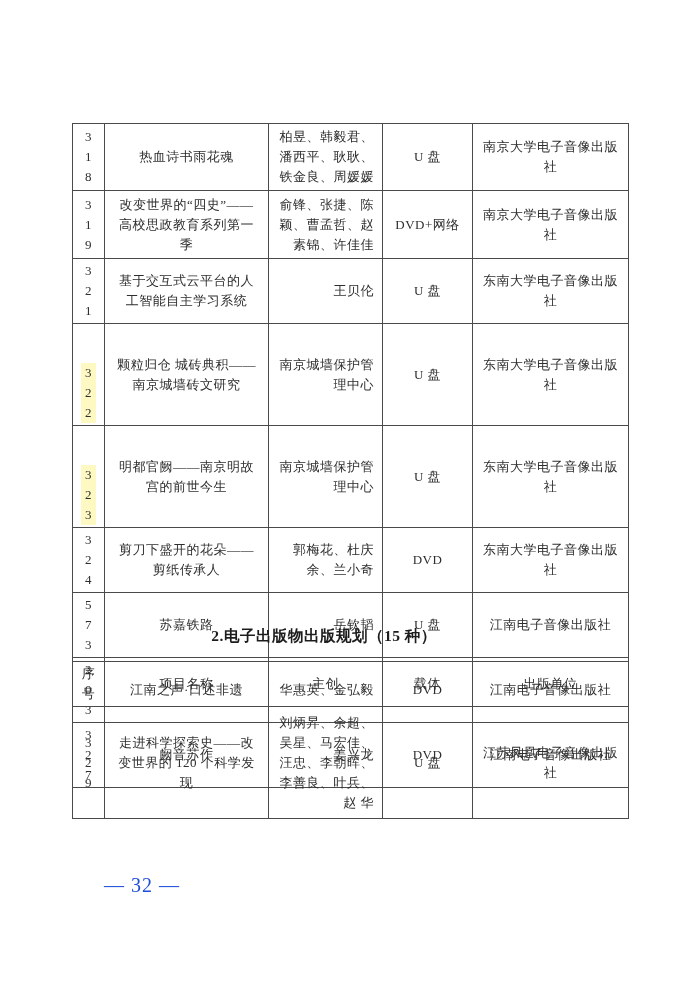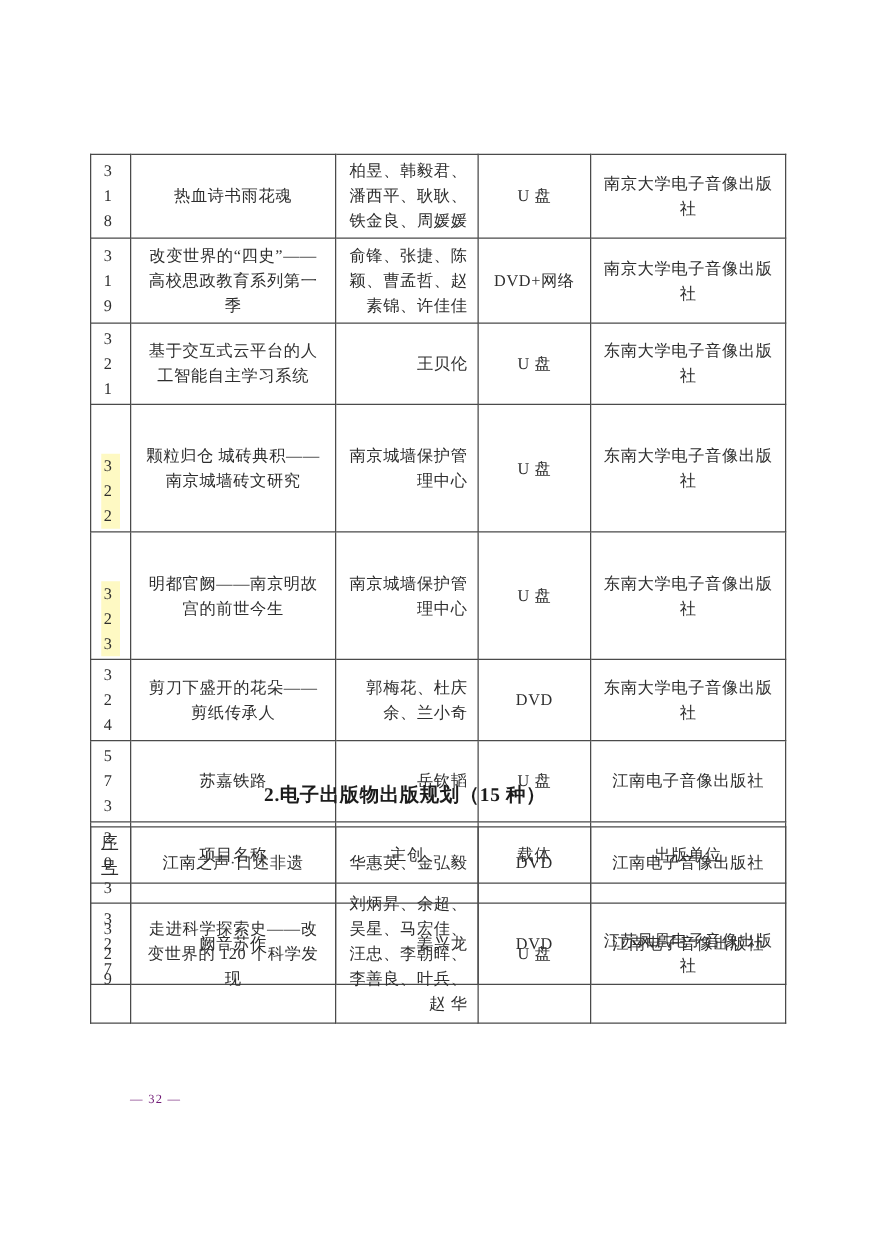--- a/index.html
+++ b/index.html
@@ -29,21 +29,21 @@
     letter-spacing: 0.5px;
     color: #2e2e2e;
   }
   table.pub-table td, table.pub-table th {
     border: 1px solid #4a4a4a;
     vertical-align: middle;
     padding: 2px 8px;
     font-weight: normal;
     word-break: break-word;
   }
-  td.cell-no, th.cell-no { text-align: left; padding: 2px 1px; text-decoration: underline; }
+  td.cell-no, th.cell-no { text-align: center; padding: 2px 1px; }
   td.cell-title { text-align: center; }
   td.cell-creators { text-align: right; font-family: Liberation Serif, serif; }
   td.cell-medium, td.cell-publisher { text-align: center; }
   th.cell-title, th.cell-creators, th.cell-medium, th.cell-publisher { text-align: center; }
   td.cell-publisher { padding: 2px 14px; }
   .no-text { display: inline-block; padding: 0 2px; }
   .no-text.highlight { background: #fef9c3; margin-top: 37px; }
   .section-heading {
     position: absolute;
     top: 626px;
@@ -52,23 +52,23 @@
     text-align: center;
     font-size: 15.5px;
     font-weight: bold;
     letter-spacing: 0.5px;
     color: #1c1c1c;
   }
   .page-number {
     position: absolute;
     top: 874px;
     left: 104px;
-    font-size: 10px;
+    font-size: 20px;
     letter-spacing: 1px;
-    color: #701a75;
+    color: #1d4ed8;
   }
 </style>
 </head>
 <body>
 
 <div class="page">
 
   <table class="pub-table" style="top:123px">
     <colgroup>
       <col style="width:32px">

